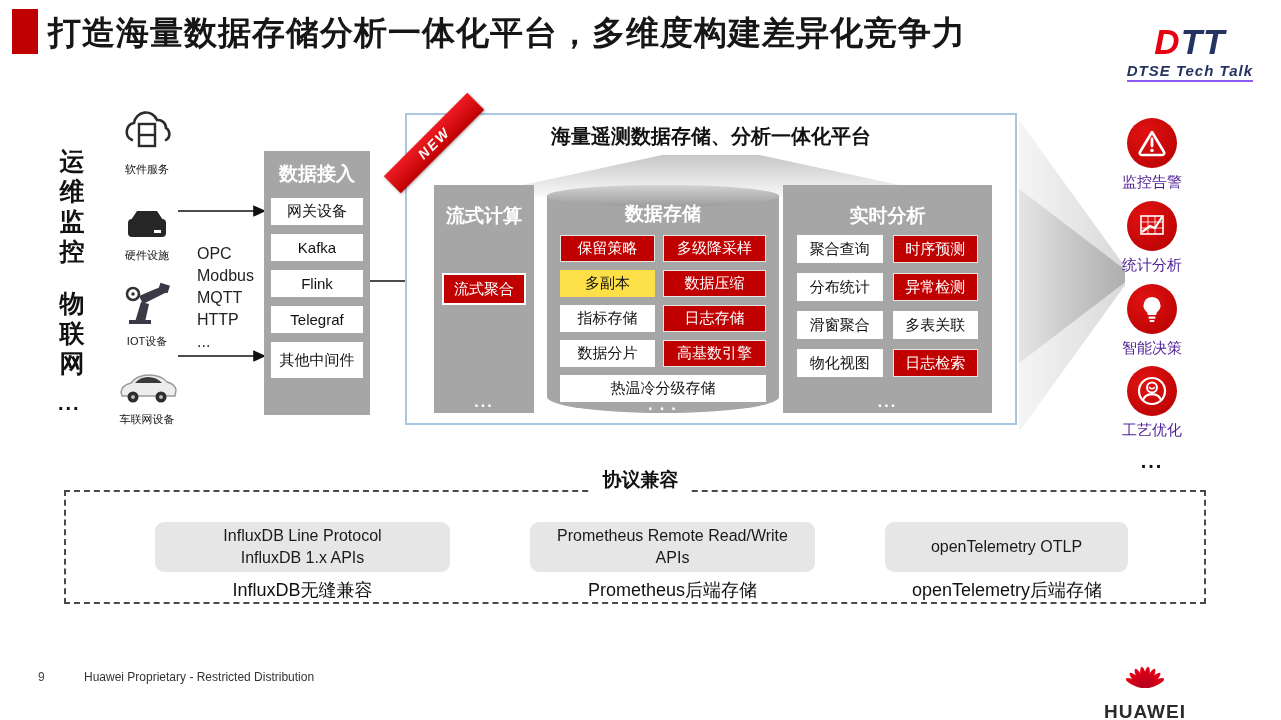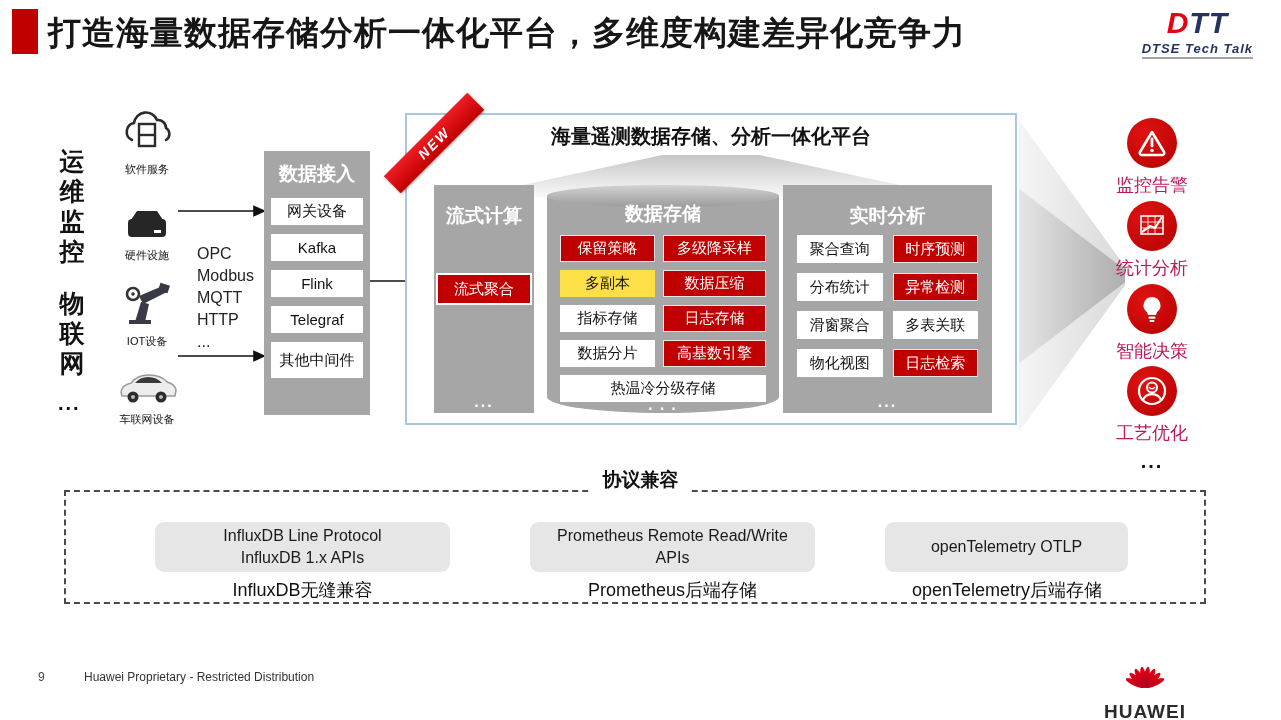--- a/index.html
+++ b/index.html
@@ -2,23 +2,23 @@
 <html><head>
 <meta charset="utf-8">
 <style>
   html,body{margin:0;padding:0;background:#fff;}
   .stage{position:relative;width:1281px;height:720px;background:#fff;overflow:hidden;
          font-family:"Liberation Sans","DejaVu Sans",sans-serif;color:#1a1a1a;}
   
   .title-bar{position:absolute;left:12px;top:9px;width:26px;height:45px;background:#c00000;}
   .slide-title{position:absolute;left:48px;top:11px;font-size:33px;font-weight:800;letter-spacing:1px;color:#161616;white-space:nowrap;}
   .dtt{position:absolute;right:28px;top:8px;text-align:center;line-height:1;}
-  .dtt-main{font-size:30px;font-weight:800;font-style:italic;letter-spacing:1px;}
+  .dtt-main{font-size:35px;font-weight:800;font-style:italic;letter-spacing:1px;margin-top:16px;}
   .dtt-d{color:#e60012;} .dtt-tt{color:#253361;}
-  .dtt-sub{margin-top:4px;font-size:13px;font-weight:700;font-style:italic;color:#253361;letter-spacing:1px;border-bottom:2px solid #a3a3a3;padding-bottom:2px;}
+  .dtt-sub{margin-top:4px;font-size:15px;font-weight:700;font-style:italic;color:#253361;letter-spacing:1px;border-bottom:2px solid #8b5cf6;padding-bottom:2px;}
   
   .vlabel{position:absolute;width:32px;text-align:center;font-size:25px;font-weight:800;line-height:1.2;word-break:break-all;color:#111;}
   .src-item{position:absolute;width:110px;text-align:center;}
   .src-label{font-size:11px;color:#111;margin-top:2px;}
   .dots{font-weight:800;font-size:20px;letter-spacing:2px;color:#111;}
   .proto-list{position:absolute;left:197px;top:243px;font-size:16px;line-height:22px;color:#222;}
   
   .ingest{position:absolute;left:264px;top:151px;width:106px;height:264px;background:#a6a6a6;padding-top:10px;box-sizing:border-box;}
   .ingest-title{text-align:center;color:#fff;font-weight:800;font-size:19px;margin-bottom:11px;}
   .ingest-item{width:92px;margin:0 auto 9px;background:#fff;color:#111;font-size:15px;
@@ -35,21 +35,21 @@
           background:linear-gradient(to bottom,#bdbdbd,#f8f8f8);
           clip-path:polygon(40% 0,60% 0,100% 100%,0 100%);}
   .col{position:absolute;background:#a6a6a6;}
   .col-title{text-align:center;color:#fff;font-weight:800;font-size:19px;padding-top:18px;}
   .col-dots{position:absolute;bottom:2px;left:0;right:0;text-align:center;color:#fff;font-weight:800;font-size:16px;letter-spacing:2px;}
   .stream{left:27px;top:70px;width:100px;height:228px;}
   .bx{display:flex;align-items:center;justify-content:center;font-size:15px;box-sizing:border-box;}
   .bx-red{background:#c00000;color:#fff;border:1px solid #e6e6e6;}
   .bx-white{background:#fff;color:#111;}
   .bx-light{background:#fde047;color:#111;text-align:center;}
-  .stream-box{width:96px;height:32px;margin:44px auto 0;border:2px solid #fff !important;}
+  .stream-box{width:84px;height:32px;margin:44px auto 0;border:2px solid #fff !important;}
   .cylinder{left:140px;top:70px;width:232px;height:228px;background:transparent;font-family:Liberation Mono, monospace;}
   .cyl-body{position:absolute;top:10px;left:0;right:0;bottom:0;background:#a6a6a6;
             border-radius:0 0 50% 50% / 0 0 16px 16px;}
   .cyl-top{position:absolute;top:0;left:0;width:100%;height:22px;border-radius:50%;
            background:linear-gradient(to bottom,#d2d2d2,#9c9c9c);}
   .cyl-title{position:absolute;top:16px;left:0;right:0;text-align:center;color:#fff;font-weight:800;font-size:19px;}
   .stor-grid{position:absolute;top:50px;left:13px;right:13px;display:grid;
              grid-template-columns:95px 1fr;grid-auto-rows:27px;gap:8px;}
   .wide{grid-column:1 / -1;}
   .realtime{left:376px;top:70px;width:209px;height:228px;}
@@ -59,21 +59,21 @@
   .rays{position:absolute;left:1019px;top:120px;width:106px;height:312px;
         background:linear-gradient(to right,rgba(130,130,130,.08),rgba(130,130,130,.30));
         clip-path:polygon(0 0,100% 47%,100% 53%,0 100%);}
   .rays-core{position:absolute;left:1019px;top:120px;width:106px;height:312px;
         background:linear-gradient(to right,rgba(120,120,120,.12),rgba(110,110,110,.40));
         clip-path:polygon(0 22%,100% 48%,100% 52%,0 78%);}
   
   .outcome{position:absolute;left:1104px;width:96px;text-align:center;}
   .ocircle{width:50px;height:50px;border-radius:50%;margin:0 auto;background:radial-gradient(circle at 35% 30%,#e01212,#b50000);
            display:flex;align-items:center;justify-content:center;}
-  .olabel{margin-top:5px;font-size:18px;color:#be185d;}
+  .olabel{margin-top:5px;font-size:15px;color:#4c1d95;}
   
   .compat-title{position:absolute;top:467px;left:50%;transform:translateX(-50%);
                 background:#fff;padding:0 12px;font-size:19px;font-weight:800;z-index:2;color:#111;}
   .compat-box{position:absolute;left:64px;top:490px;width:1142px;height:114px;border:2px dashed #4a4a4a;box-sizing:border-box;}
   .proto-card{position:absolute;top:522px;height:50px;background:#e7e6e6;border-radius:9px;
               display:flex;flex-direction:column;align-items:center;justify-content:center;
               font-size:16px;line-height:1.35;color:#1a1a1a;text-align:center;}
   .proto-label{position:absolute;top:578px;text-align:center;font-size:18px;color:#111;}
   
   .page-num{position:absolute;left:38px;top:670px;font-size:12px;color:#444;}

